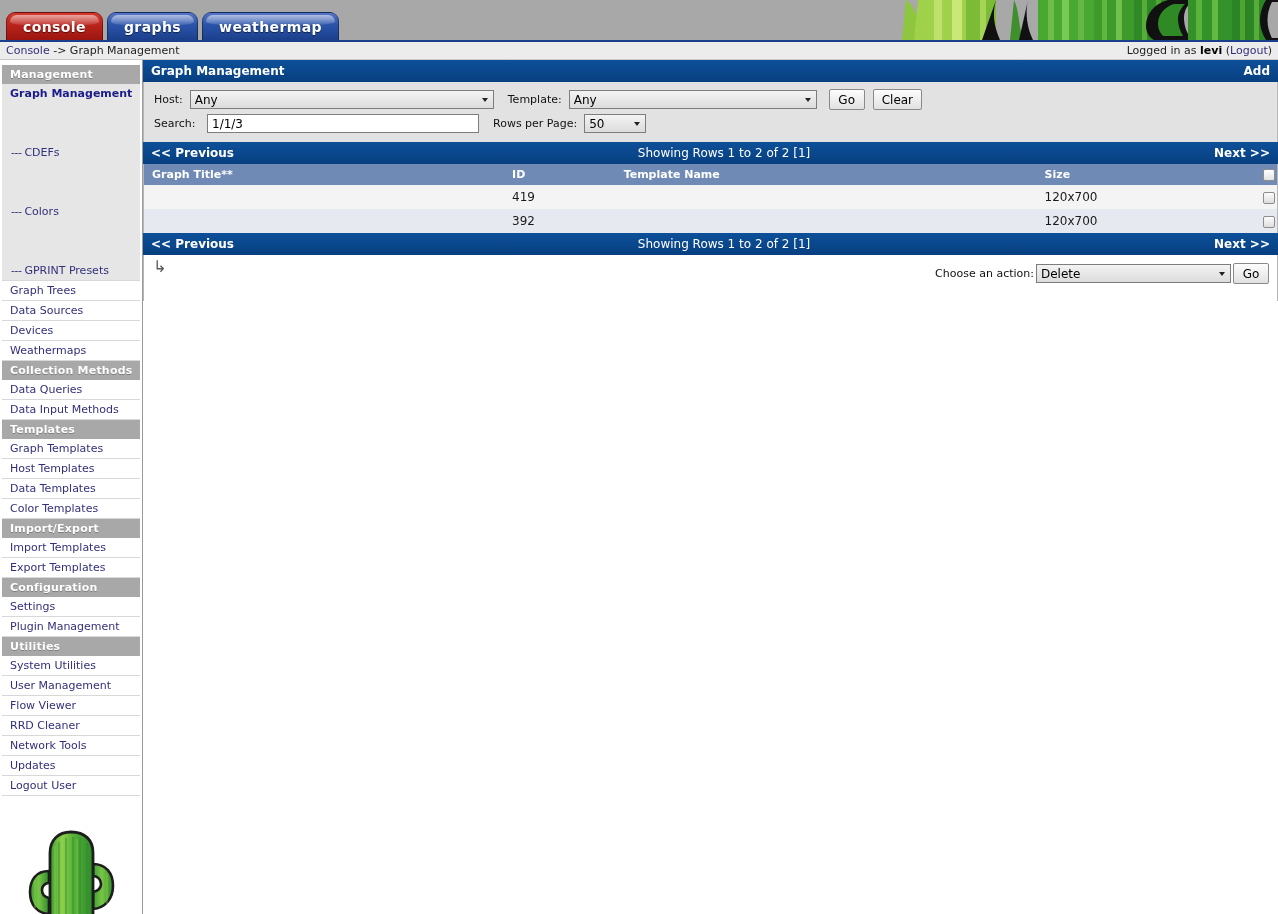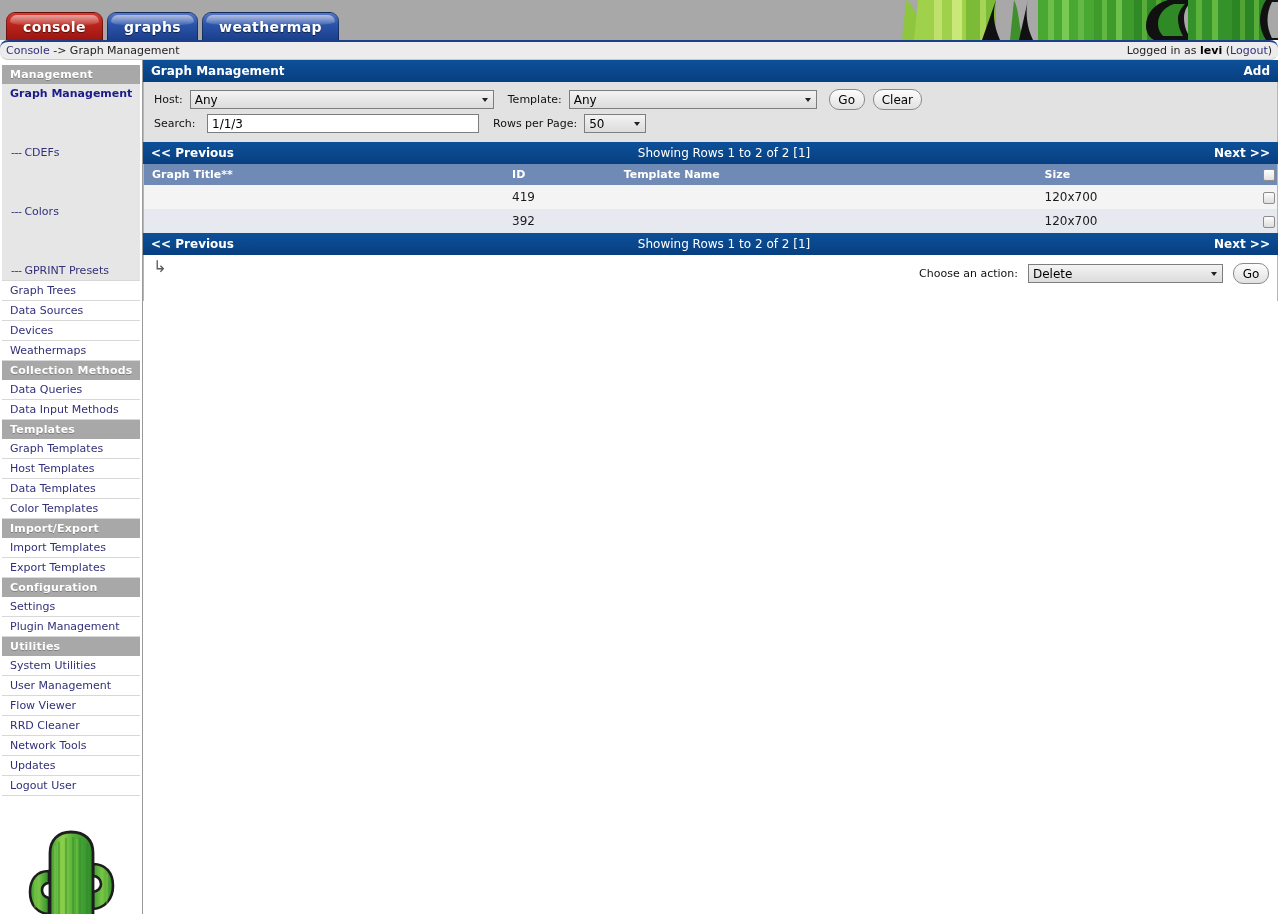--- a/index.html
+++ b/index.html
@@ -69,21 +69,20 @@
     height: 20px;
     background: #ececec;
     border-top: 2px solid #1b3f8c;
     border-bottom: 1px solid #c9c9c9;
     display: flex;
     align-items: center;
     justify-content: space-between;
     padding: 0 6px;
     font-size: 11px;
     color: #222222;
-    border-radius: 8px;
   }
   #crumb { white-space: nowrap; }
   #crumb a { color: #32307a; text-decoration: none; font-weight: normal; }
   #login-status { font-size: 11px; color: #222222; white-space: nowrap; }
   #login-status b { color: #000000; }
   #login-status a { color: #32307a; text-decoration: none; }
 
   
   #body-wrap {
     display: flex;
@@ -214,21 +213,21 @@
   #search-input { width: 272px; }
   #rows-select { width: 62px; }
   #action-select { width: 195px; }
   button.ui {
     font-family: "DejaVu Sans", "Liberation Sans", sans-serif;
     font-size: 12px;
     height: 21px;
     min-width: 36px;
     padding: 0 8px;
     border: 1px solid #8a8a8a;
-    border-radius: 10px;
+    border-radius: 2px;
     background: linear-gradient(to bottom, #fdfdfd, #e1e1e1);
     color: #000000;
     cursor: pointer;
   }
 
   
   #results { border-left: 1px solid #b6b6b6; border-right: 1px solid #b6b6b6; }
   table.grid { width: 100%; border-collapse: collapse; table-layout: fixed; }
   table.grid th {
     background: #6f8ab5;
@@ -276,21 +275,21 @@
     left: 9px; top: 4px;
     font-size: 16px;
     color: #5a5a5a;
     line-height: 1;
   }
   #action-bar {
     position: absolute;
     right: 8px; top: 8px;
     display: flex;
     align-items: center;
-    gap: 10px;
+    gap: 2px;
     font-size: 11px;
     color: #111111;
   }
 </style>
 </head>
 <body>
 
 <div id="banner">
   <svg id="banner-art" viewBox="0 0 390 40" preserveAspectRatio="none">
     <rect width="390" height="40" fill="#a8a8a8"></rect>

